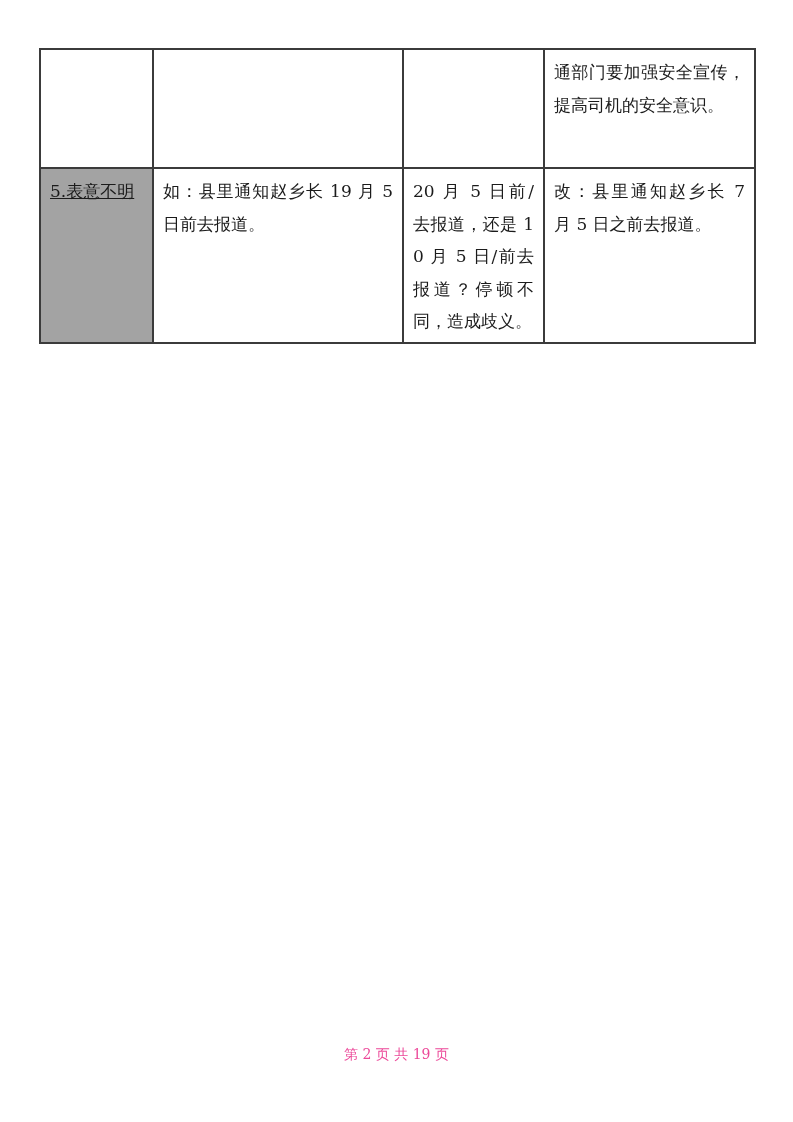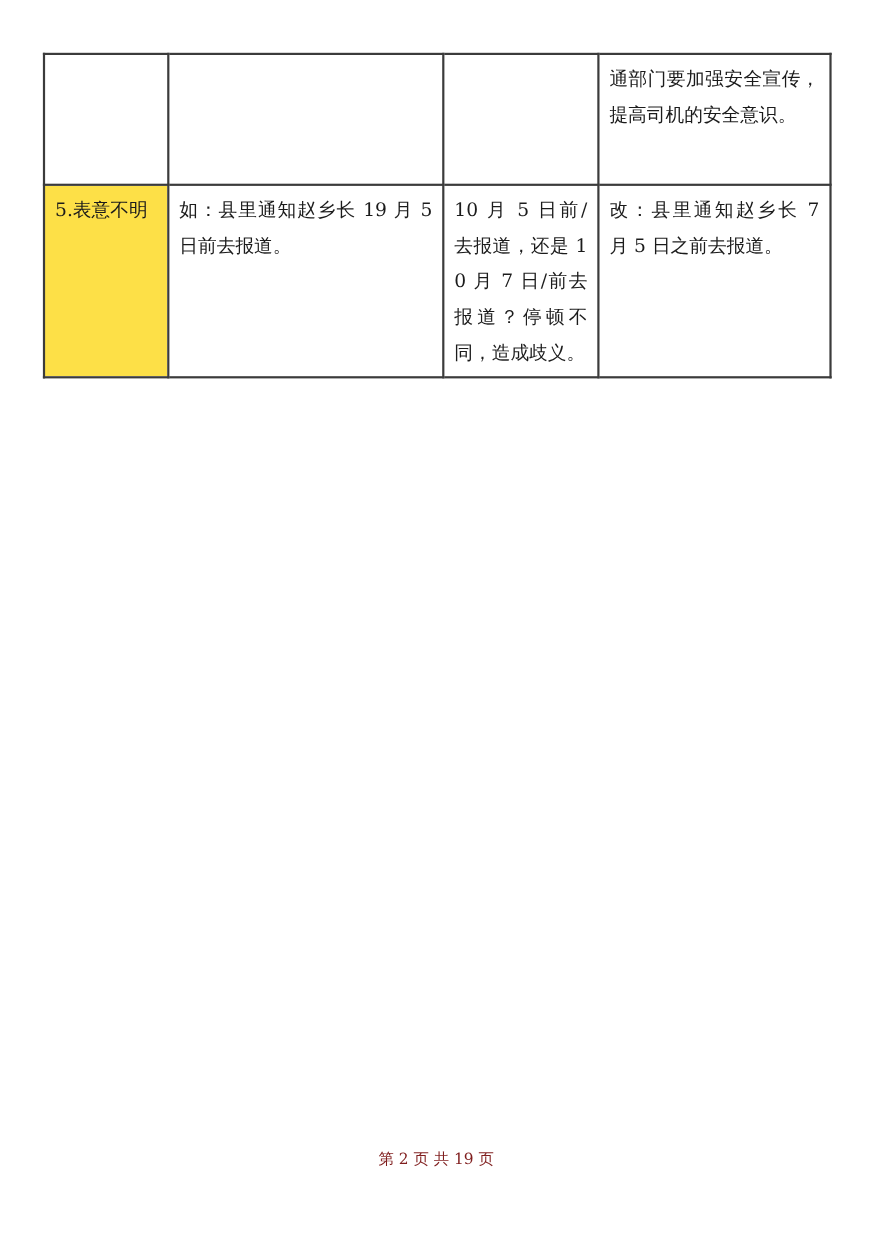--- a/index.html
+++ b/index.html
@@ -28,40 +28,41 @@
     border: 2px solid #3b3b3b;
     vertical-align: top;
     padding: 6px 9px 4px 9px;
     font-size: 17px;
     line-height: 32.5px;
     text-align: justify;
     overflow: hidden;
     word-break: break-all;
   }
   td.label-cell {
-    background: #fde047;
+    background: #a3a3a3;
     vertical-align: middle;
     font-size: 18px;
     line-height: 24px;
     padding: 4px 5px;
     text-align: left;
     word-break: keep-all;
+    text-decoration: underline;
   }
   .para-indent {
     text-indent: 2em;
   }
   .page-footer {
     position: absolute;
     left: 0;
     right: 0;
     top: 1044px;
     text-align: center;
     font-size: 14px;
     line-height: 20px;
-    color: #7f1d1d;
+    color: #ec4899;
     font-family: "DejaVu Serif", "Liberation Serif", serif;
   }
 </style>
 </head>
 <body>
 
 <div class="page">
 
   <table class="err-table">
     <colgroup>
@@ -73,21 +74,21 @@
     <tbody>
         <tr style="height:119px">
       <td></td>
       <td></td>
       <td></td>
       <td>通部门要加强安全宣传，提高司机的安全意识。</td>
     </tr>
     <tr style="height:165px">
       <td class="label-cell">5.表意不明</td>
       <td>如：县里通知赵乡长 19 月 5 日前去报道。</td>
-      <td>10 月 5 日前/去报道，还是 10 月 7 日/前去报道？停顿不同，造成歧义。</td>
+      <td>20 月 5 日前/去报道，还是 10 月 5 日/前去报道？停顿不同，造成歧义。</td>
       <td>改：县里通知赵乡长 7 月 5 日之前去报道。</td>
     </tr>
   </tbody>
     </table>
 
   <div class="page-footer">第 2 页 共 19 页</div>
 
 </div>
 
 </body></html>

